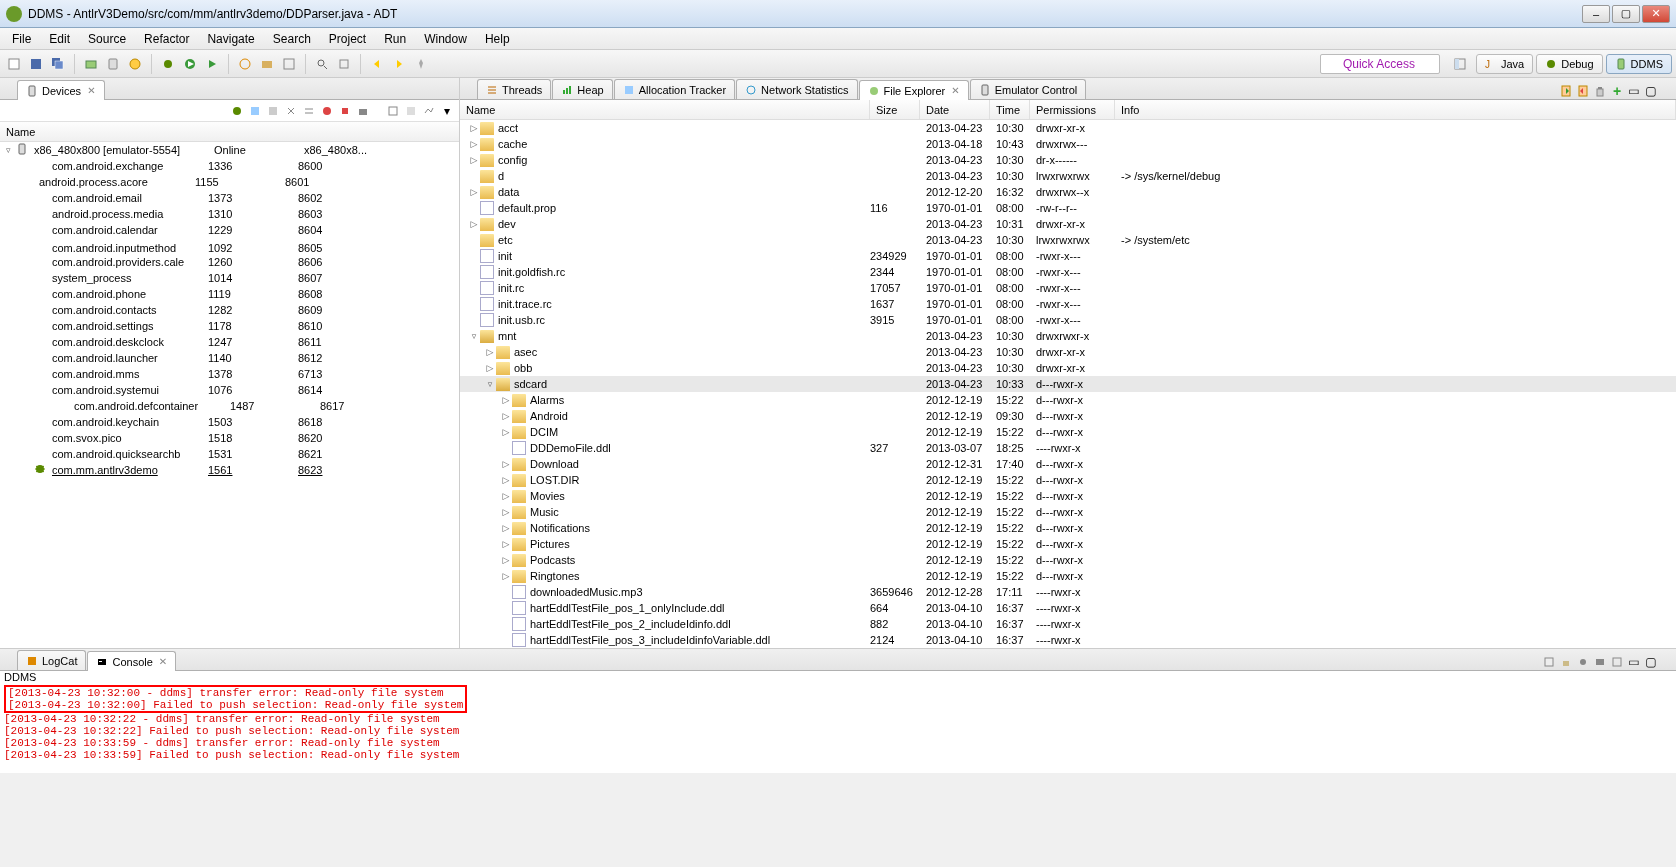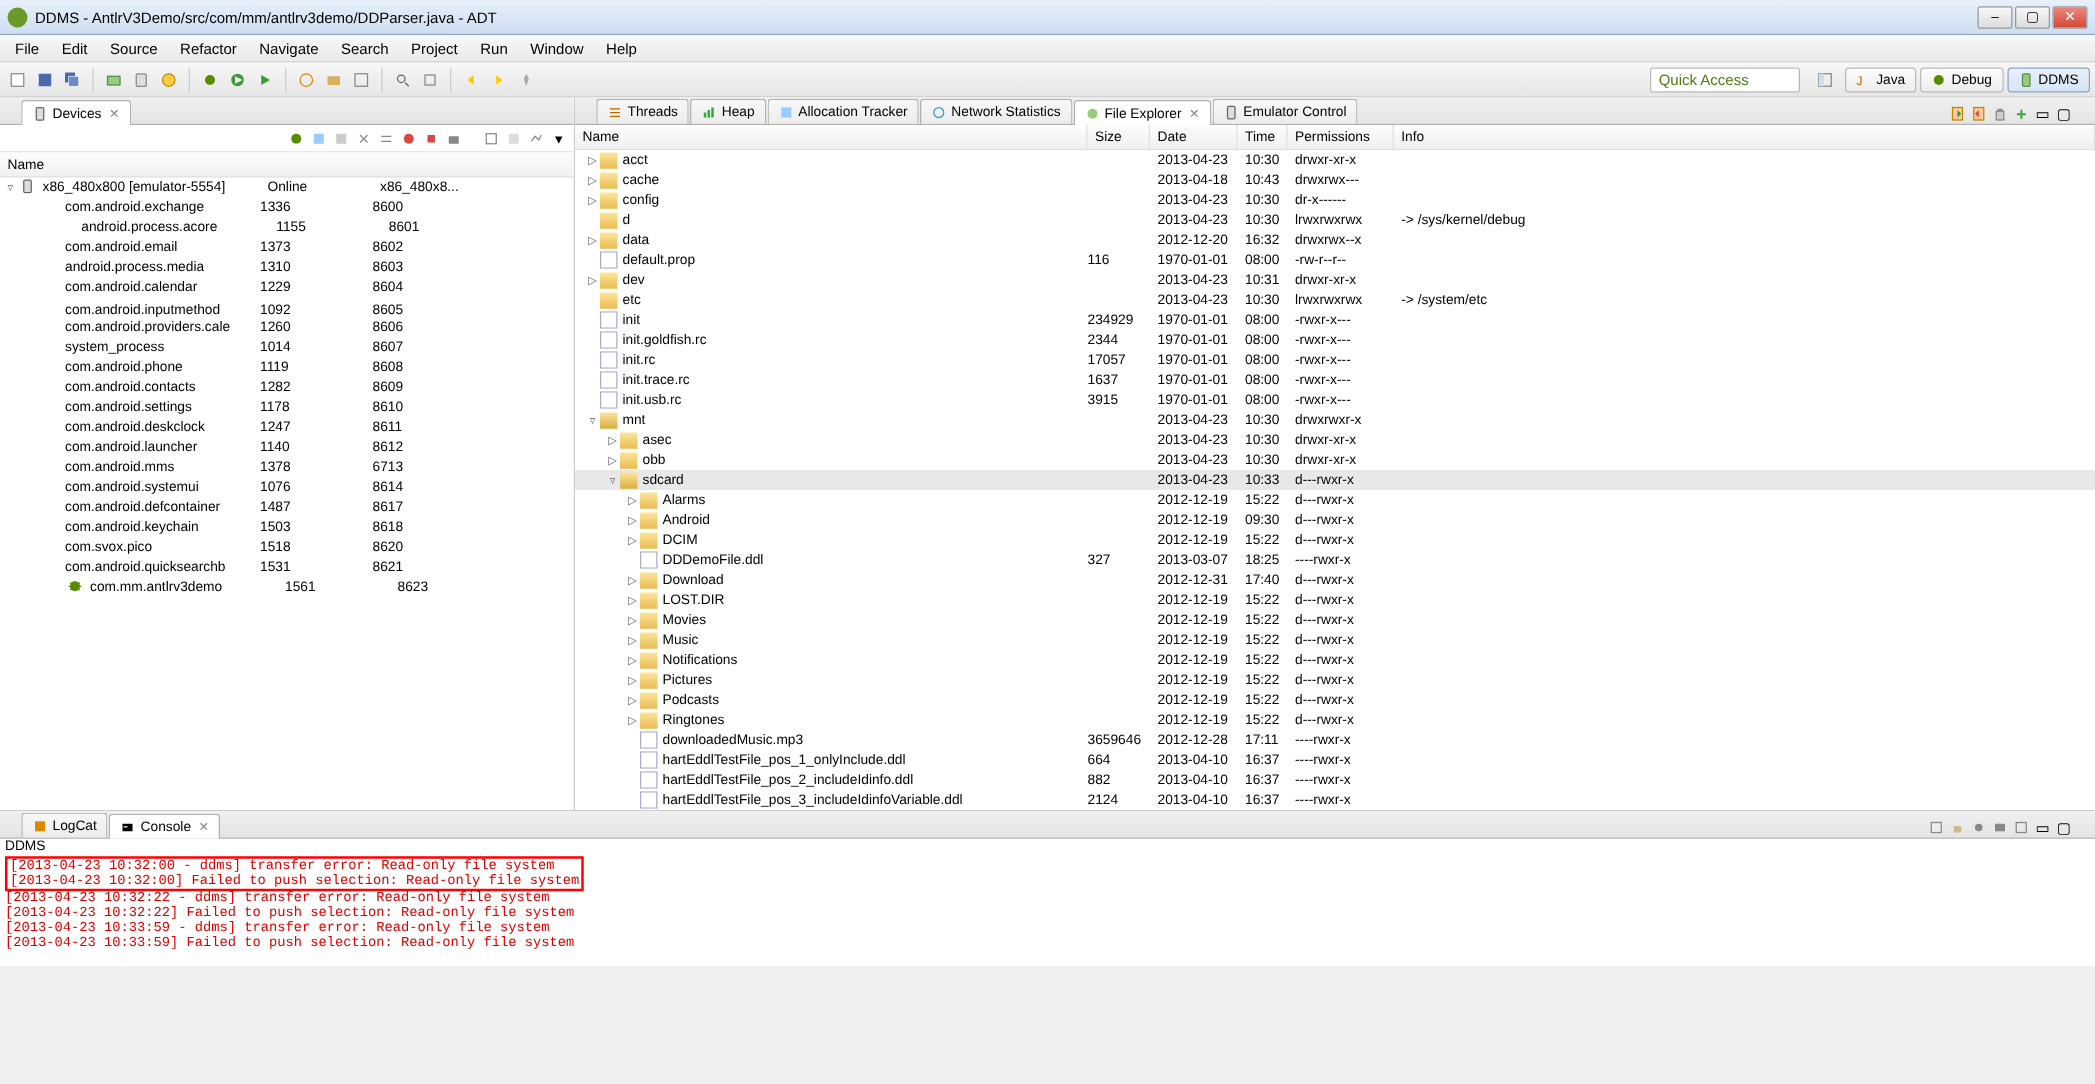--- a/index.html
+++ b/index.html
@@ -15,21 +15,21 @@
 
 
 .menubar { height: 22px; background: linear-gradient(#f7f7f7,#eaeaea); border-bottom: 1px solid #ccc; display: flex; align-items: center; padding: 0 4px; gap: 2px; }
 .menubar .menu { padding: 2px 8px; cursor: default; }
 
 
 .toolbar { height: 28px; background: linear-gradient(#f7f7f7,#e6e6e6); border-bottom: 1px solid #ccc; display: flex; align-items: center; padding: 0 4px; gap: 2px; }
 .tbtn { width: 20px; height: 20px; display:flex;align-items:center;justify-content:center; border:1px solid transparent; border-radius:2px; cursor:default;}
 .tsep { width:1px; height:20px; background:#ccc; margin:0 4px; }
 .tspacer { flex:1; }
-.quick { width: 120px; height: 20px; border:1px solid #bbb; padding:0 6px; color:#4d7c0f; background:#fff; display:flex;align-items:center; border-radius:2px;margin-left:40px;}
+.quick { width: 120px; height: 20px; border:1px solid #bbb; padding:0 22px; color:#a21caf; background:#fff; display:flex;align-items:center; border-radius:2px;margin-left:40px;}
 .persp { height:20px; padding:0 8px; border:1px solid #bbb; background:linear-gradient(#fdfdfd,#ececec); display:flex;align-items:center; gap:4px; border-radius:3px; font-size:11px;}
 .persp.active { background:linear-gradient(#e8f0fa,#d6e5f5); border-color:#8aa6c1;}
 .picon { width:12px;height:12px;display:inline-block;}
 .left-pane { width: 460px; display:flex; flex-direction:column; border-right:1px solid #ccc; background:#fff;}
 .right-pane { flex:1; display:flex; flex-direction:column; background:#fff;}
 .bottom-pane { height: 125px; border-top:1px solid #ccc; background:#fff; display:flex; flex-direction:column;}
 
 
 .view-tabs { height: 22px; display:flex; align-items:flex-end; border-bottom:1px solid #b0b0b0; background:linear-gradient(#f0f0f0,#e4e4e4); padding:0 17px; gap:1px;}
 .vtab { height:20px; padding:0 8px; display:flex; align-items:center; gap:4px; border:1px solid #b0b0b0; border-bottom:none; background:linear-gradient(#f8f8f8,#ececec); border-radius:3px 3px 0 0; font-size:11px; cursor:default;}
@@ -329,21 +329,21 @@
             <span class="col1">x86_480x800 [emulator-5554]</span>
             <span class="col2">Online</span>
             <span class="col3">x86_480x8...</span>
           </div>
           <div class="dev-row" style="padding-left: 34px;">
             <span class="dicon"></span>
             <span class="col1" style="width:156px">com.android.exchange</span>
             <span class="col2">1336</span>
             <span class="col3">8600</span>
           </div>
-          <div class="dev-row" style="padding-left: 34px; margin-left: 13px;">
+          <div class="dev-row" style="padding-left: 21px;">
             <span class="dicon"></span>
             <span class="col1" style="width:156px">android.process.acore</span>
             <span class="col2">1155</span>
             <span class="col3">8601</span>
           </div>
           <div class="dev-row" style="padding-left: 34px;">
             <span class="dicon"></span>
             <span class="col1" style="width:156px">com.android.email</span>
             <span class="col2">1373</span>
             <span class="col3">8602</span>
@@ -413,21 +413,21 @@
             <span class="col1" style="width:156px">com.android.mms</span>
             <span class="col2">1378</span>
             <span class="col3">6713</span>
           </div>
           <div class="dev-row" style="padding-left: 34px;">
             <span class="dicon"></span>
             <span class="col1" style="width:156px">com.android.systemui</span>
             <span class="col2">1076</span>
             <span class="col3">8614</span>
           </div>
-          <div class="dev-row" style="padding-left: 34px;">
+          <div class="dev-row" style="padding-left: 34px; margin-left: 22px;">
             <span class="dicon"></span>
             <span class="col1" style="width:156px">com.android.defcontainer</span>
             <span class="col2">1487</span>
             <span class="col3">8617</span>
           </div>
           <div class="dev-row" style="padding-left: 34px;">
             <span class="dicon"></span>
             <span class="col1" style="width:156px">com.android.keychain</span>
             <span class="col2">1503</span>
             <span class="col3">8618</span>
@@ -437,21 +437,21 @@
             <span class="col1" style="width:156px">com.svox.pico</span>
             <span class="col2">1518</span>
             <span class="col3">8620</span>
           </div>
           <div class="dev-row" style="padding-left: 34px;">
             <span class="dicon"></span>
             <span class="col1" style="width:156px">com.android.quicksearchb</span>
             <span class="col2">1531</span>
             <span class="col3">8621</span>
           </div>
-          <div class="dev-row" style="padding-left: 54px;">
+          <div class="dev-row" style="padding-left: 34px; text-decoration: underline;">
             <span class="dicon bug">
               <svg width="12" height="12">
                 <circle cx="6" cy="6" r="4" fill="#5a8a00"></circle>
                 <line x1="1" y1="6" x2="11" y2="6" stroke="#5a8a00"></line>
                 <line x1="2" y1="3" x2="10" y2="9" stroke="#5a8a00"></line>
                 <line x1="2" y1="9" x2="10" y2="3" stroke="#5a8a00"></line>
               </svg>
             </span>
             <span class="col1" style="width:156px">com.mm.antlrv3demo</span>
             <span class="col2">1561</span>

